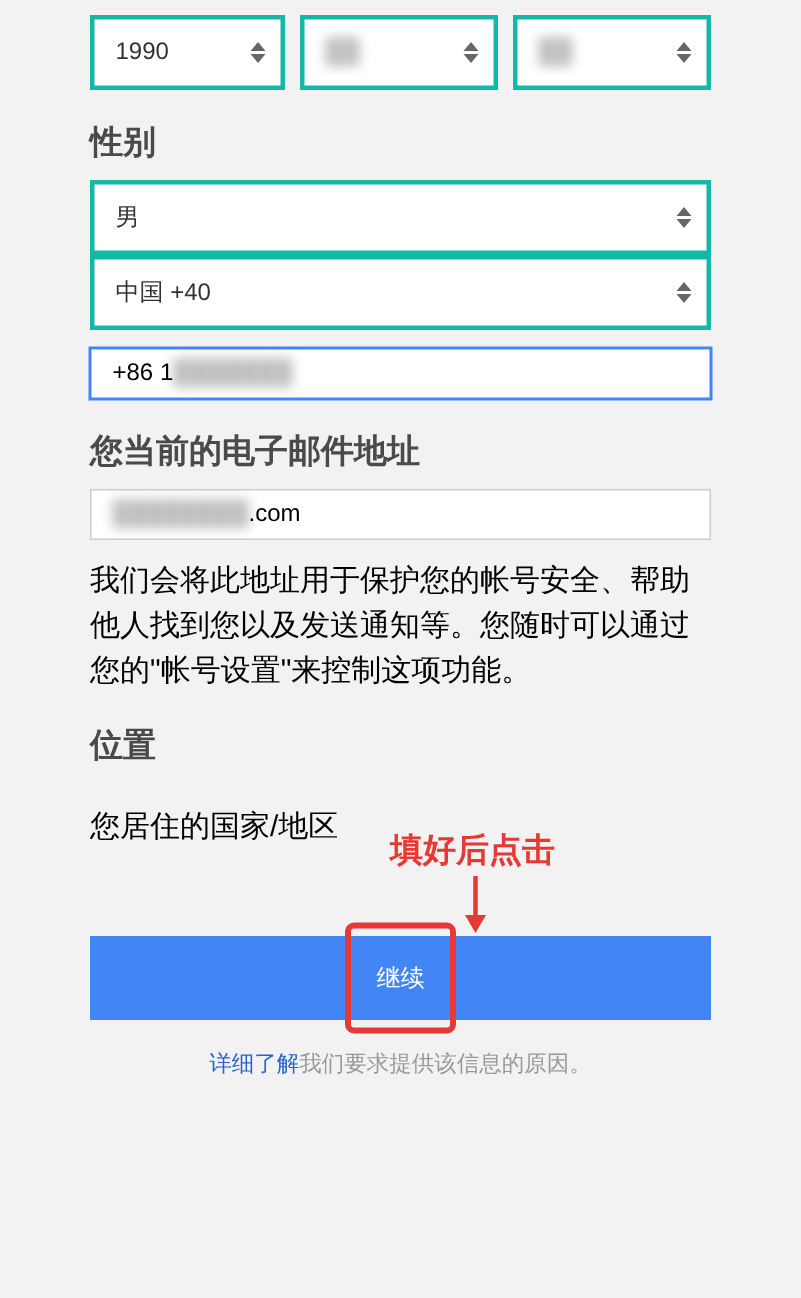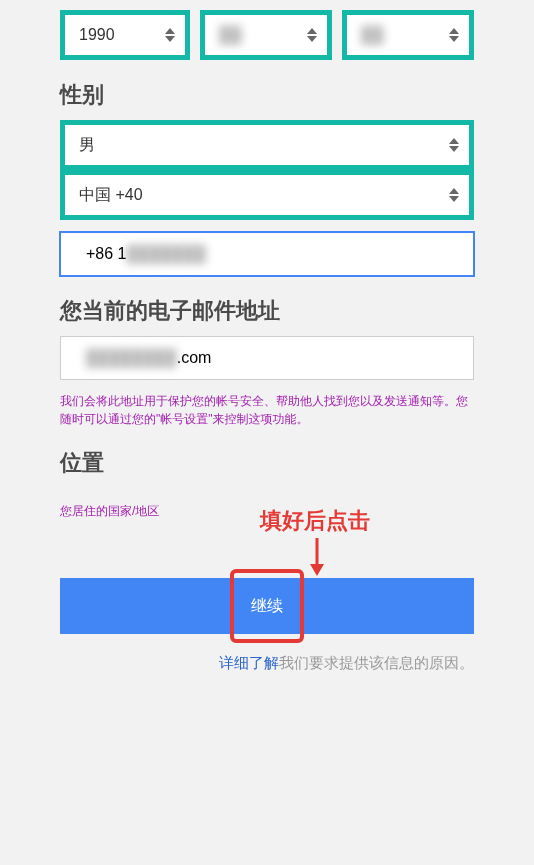--- a/index.html
+++ b/index.html
@@ -16,21 +16,21 @@
   .label {
     font-size: 22px;
     font-weight: 600;
     color: #4a4a4a;
     margin-bottom: 10px;
     margin-top: 20px;
   }
   .row { display: flex; gap: 10px; }
   .select-box {
     background: #fff;
-    border: 5px solid #14b8a6;
+    border: 3px solid #14b8a6;
     height: 50px;
     display: flex;
     align-items: center;
     padding: 0 14px;
     position: relative;
     font-size: 16px;
     color: #333;
     flex: 1;
   }
   .select-box.full { width: 100%; }
@@ -46,39 +46,39 @@
   .spinner .up, .spinner .down {
     width: 0; height: 0;
     border-left: 5px solid transparent;
     border-right: 5px solid transparent;
   }
   .spinner .up { border-bottom: 6px solid #666; }
   .spinner .down { border-top: 6px solid #666; }
   .input-box {
     background: #fff;
     border: 1px solid #ccc;
-    height: 44px;
+    height: 34px;
     width: 100%;
-    padding: 0 25px;
+    padding: 0 14px;
     font-size: 16px;
     display: flex;
     align-items: center;
   }
   .input-box.focused {
     border: 1px solid #4285f4;
     outline: 1px solid #4285f4;
   }
   .blur {
     color: transparent;
     text-shadow: 0 0 8px rgba(0,0,0,0.25);
     user-select: none;
   }
   .helper {
-    font-size: 12px;
-    color: #a21caf;
+    font-size: 20px;
+    color: #000000;
     line-height: 1.5;
     margin-top: 12px;
   }
   .button {
     background: #4285f4;
     color: #fff;
     height: 56px;
     width: 100%;
     display: flex;
     align-items: center;
@@ -108,21 +108,21 @@
   }
   .arrow {
     position: absolute;
     left: 242px;
     top: -42px;
     color: #e53935;
     pointer-events: none;
   }
   .arrow svg { display: block; }
   .footer {
-    text-align: right;
+    text-align: center;
     font-size: 15px;
     color: #999;
     margin-top: 20px;
   }
   .footer .link { color: #2962cc; }
   .section { position: relative; }
   .year-box { flex: 0 0 130px; }
   .month-box, .day-box { flex: 1; }
 </style>
 </head>

